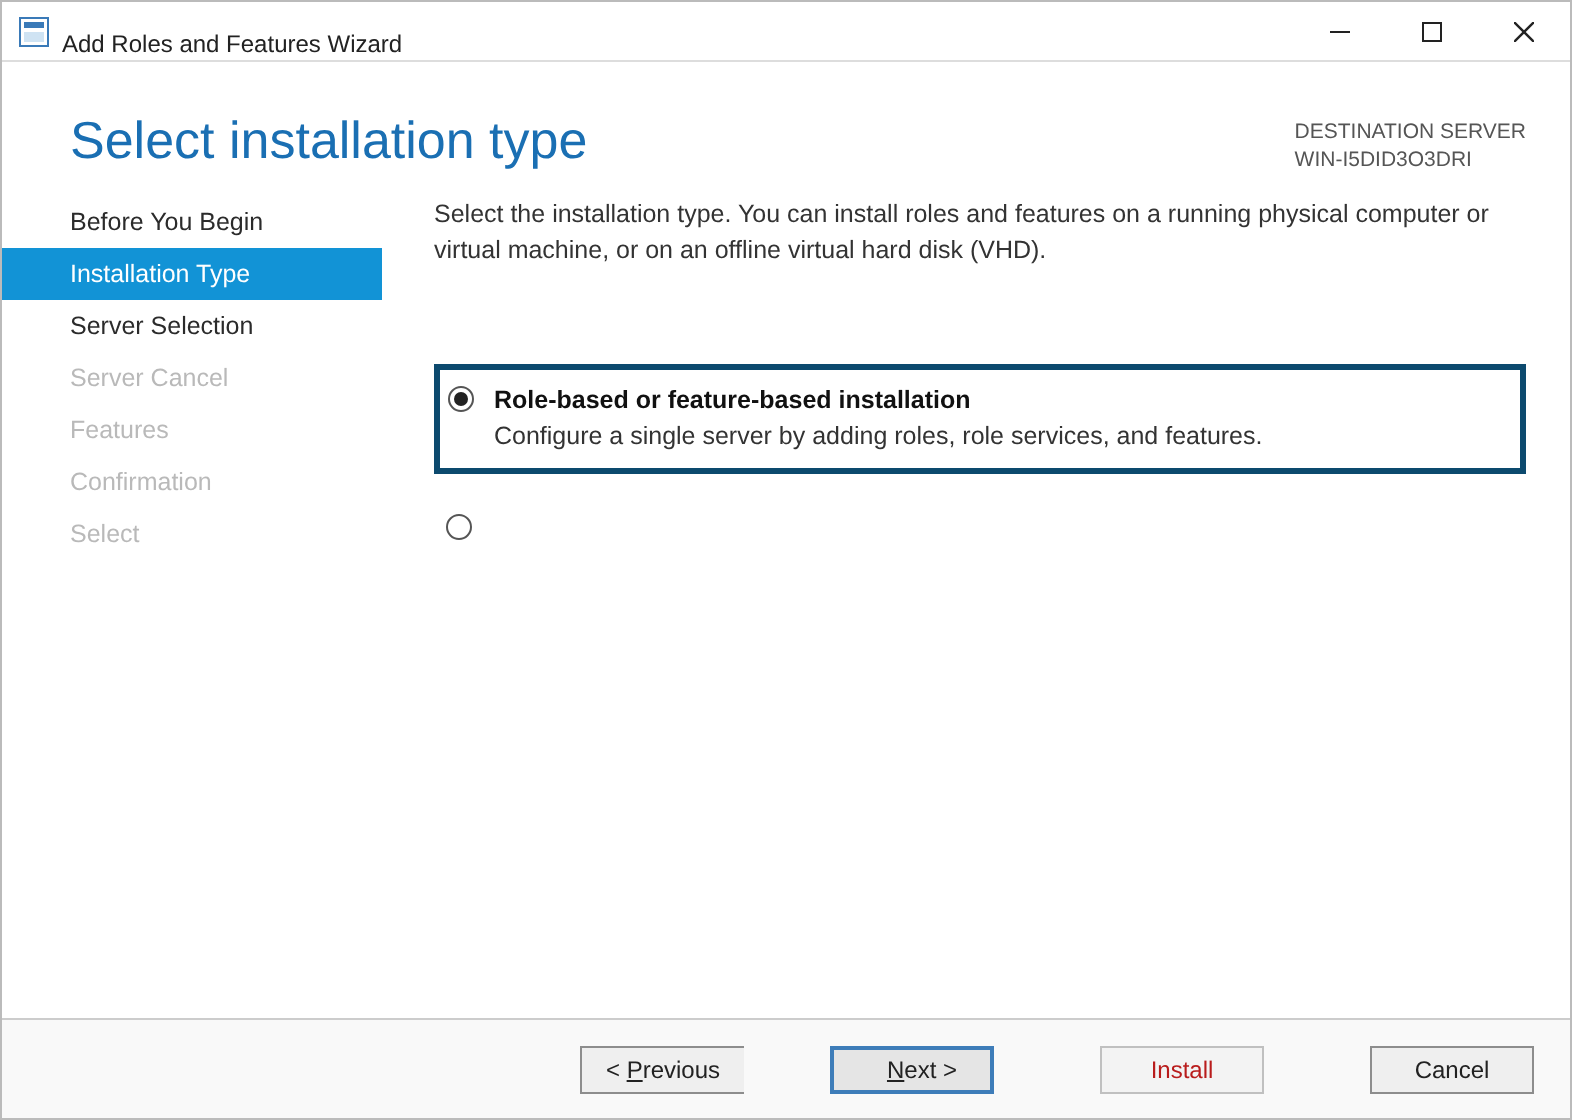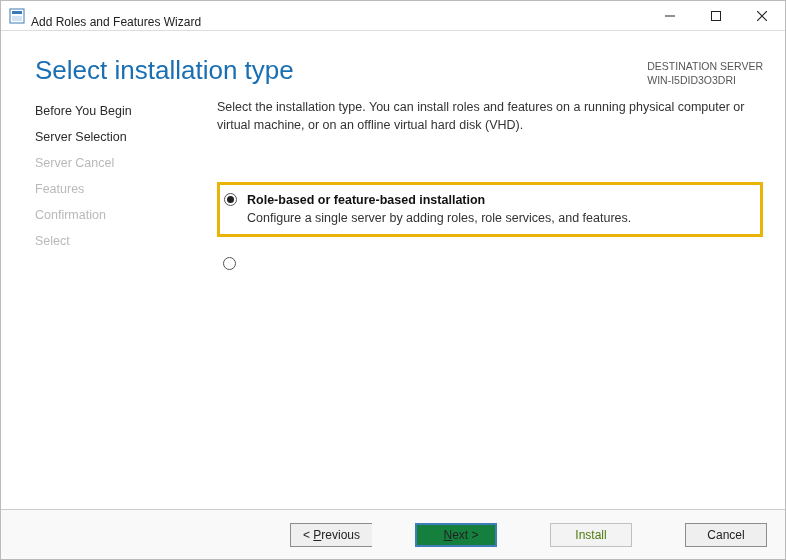--- a/index.html
+++ b/index.html
@@ -88,21 +88,21 @@
   }
   .intro { margin-bottom: 16px; color: #333; }
   .option {
     display: flex;
     gap: 10px;
     padding: 8px 10px 8px 6px;
     margin-bottom: 10px;
     align-items: flex-start;
   }
   .option.highlight {
-    border: 3px solid #eab308;
+    border: 3px solid #0c4a6e;
     padding: 6px 8px 6px 4px;
     margin-top: 48px;
   }
   .radio {
     width: 13px; height: 13px;
     border: 1px solid #555;
     border-radius: 50%;
     margin-top: 2px;
     flex-shrink: 0;
     position: relative;
@@ -132,27 +132,27 @@
     height: 24px;
     font-size: 12px;
     font-family: inherit;
     padding: 0 10px;
     border: 1px solid #8d8d8d;
     background: #efefef;
     color: #222;
     margin-left: 43px;
   }
   .btn:disabled {
-    color: #4d7c0f;
+    color: #b91c1c;
     border-color: #c0c0c0;
     background: #f3f3f3;
   }
   .btn.default {
     border: 2px solid #3e7db9;
-    background: #15803d;
+    background: #e5e5e5;
     padding-left: 20px;
   }
   .btn-group { display: flex; }
   .btn-group .btn:first-child { border-right: none; }
   .u { text-decoration: underline; }
 </style>
 </head>
 <body>
 
 <div class="titlebar">
@@ -186,20 +186,21 @@
   <h1 class="page-title">Select installation type</h1>
   <div class="dest-block">
     <div>DESTINATION SERVER</div>
     <div>WIN-I5DID3O3DRI</div>
   </div>
 </div>
 
 <div class="body-area">
   <div class="sidebar">
     <div class="step">Before You Begin</div>
+    <div class="step current">Installation Type</div>
     <div class="step">Server Selection</div>
     <div class="step disabled">Server Cancel</div>
     <div class="step disabled">Features</div>
     <div class="step disabled">Confirmation</div>
     <div class="step disabled">Select</div>
   </div>
 
   <div class="main">
     <div class="intro">Select the installation type. You can install roles and features on a running physical computer or virtual machine, or on an offline virtual hard disk (VHD).</div>
 

